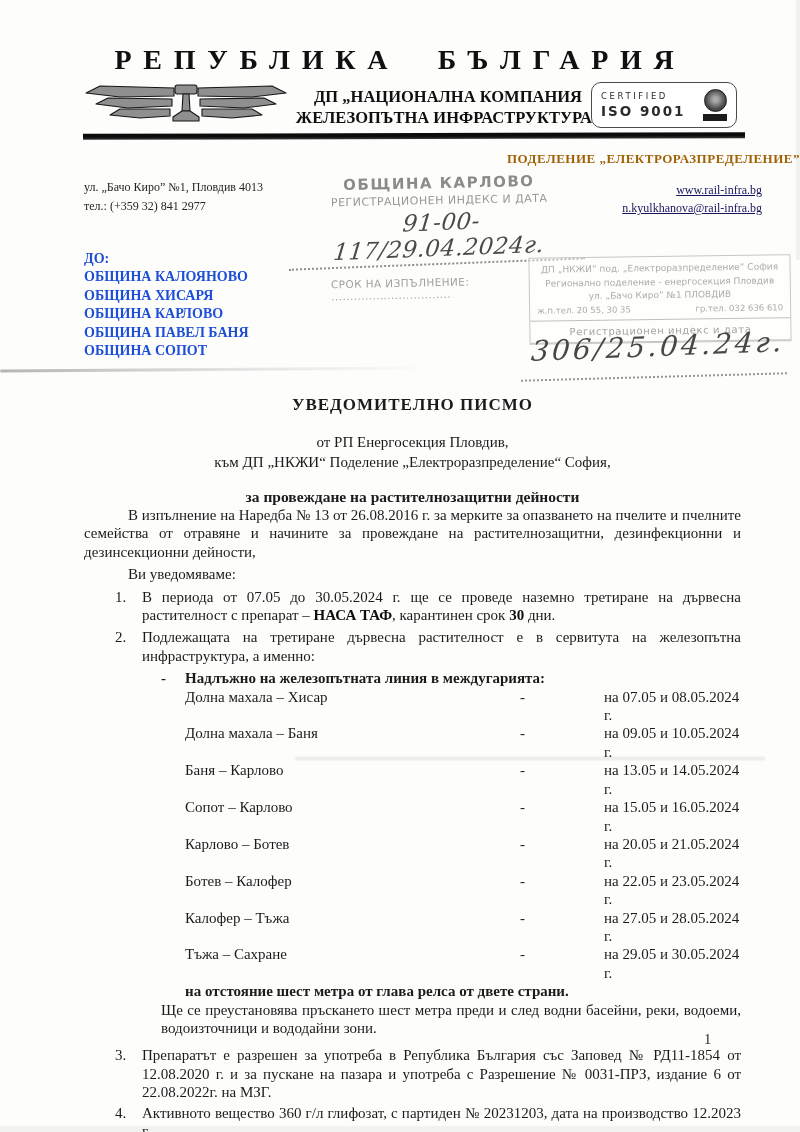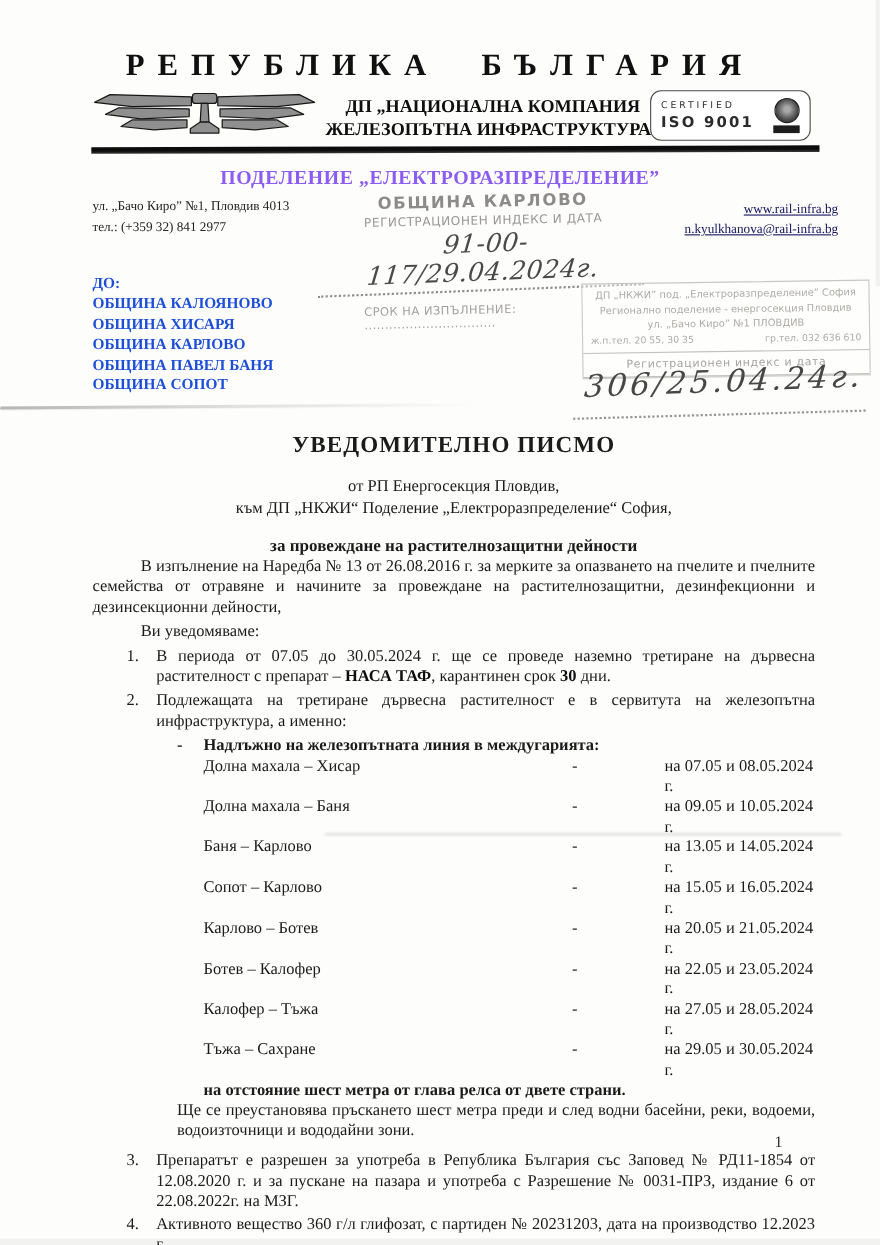--- a/index.html
+++ b/index.html
@@ -28,22 +28,22 @@
   .iso-standard{font-size:13.5px;font-weight:bold;letter-spacing:2px;margin-top:2px;}
   .emblem{display:flex;flex-direction:column;align-items:center;margin-left:auto;}
   .emblem-circle{width:21px;height:21px;border-radius:50%;border:1.5px solid #1d1d1d;
     background:radial-gradient(circle at 50% 45%, #a9a9a9 15%, #4d4d4d 60%, #1f1f1f 100%);}
   .emblem-bar{width:24px;height:7px;background:#1c1c1c;margin-top:2px;}
   .header-rule{
     position:absolute;top:133px;left:83px;width:662px;height:6px;
     background:linear-gradient(180deg,#0c0c0c 55%,#3a3a3a);transform:rotate(-0.15deg);
   }
   .division-title{
-    position:absolute;top:151px;left:0;width:100%;text-align:center;
-    font-size:18px;font-weight:bold;letter-spacing:0.5px;color:#8b5cf6;
+    position:absolute;top:151px;left:0;width:100%;text-align:right;
+    font-size:13px;font-weight:bold;letter-spacing:0.5px;color:#a16207;
   }
   
   .addr{position:absolute;top:178px;left:84px;font-size:12px;line-height:1.55;color:#242424;}
   .links{position:absolute;top:181px;right:38px;width:176px;text-align:center;font-size:12px;line-height:1.5;}
   .links a{color:#15155d;text-decoration:underline;display:block;text-align:right;}
   
   .stamp-karlovo{
     position:absolute;top:174px;left:292px;width:296px;text-align:center;
     font-family:"DejaVu Sans","Liberation Sans",sans-serif;transform:rotate(-1.2deg);
   }
@@ -70,21 +70,21 @@
     margin:4px -7px 0 -7px;padding:3px 0;font-size:10px;letter-spacing:0.6px;color:#a5a3a0;
   }
   .hand2{
     position:absolute;top:330px;left:524px;width:268px;text-align:center;
     font-family:"DejaVu Serif",serif;font-style:italic;font-size:28px;color:#474745;
     letter-spacing:3px;transform:skewX(-7deg) rotate(-2.2deg);
   }
   .hand2-line{position:absolute;top:376px;left:521px;width:266px;border-top:2px dotted #979591;transform:rotate(-1.6deg);}
   
   .letter{position:absolute;top:394px;left:84px;width:657px;font-size:15px;line-height:18.4px;color:#1b1b1b;}
-  .letter-title{text-align:center;font-size:21px;font-weight:bold;letter-spacing:1px;line-height:21px;}
+  .letter-title{text-align:center;font-size:17px;font-weight:bold;letter-spacing:1px;line-height:21px;}
   .from-line{text-align:center;line-height:20px;}
   .from1{margin-top:17px;}
   .subject{text-align:center;font-weight:bold;font-size:15.5px;margin-top:15px;line-height:19px;}
   .para{text-align:justify;}
   .indent{text-indent:44px;}
   .notify{margin-top:4px;text-indent:44px;}
   .li{display:flex;margin-top:4px;}
   .li .num{width:27px;margin-left:31px;flex:none;}
   .li .itext{flex:1;text-align:justify;}
   .subhead{display:flex;margin-top:4px;font-weight:bold;}

